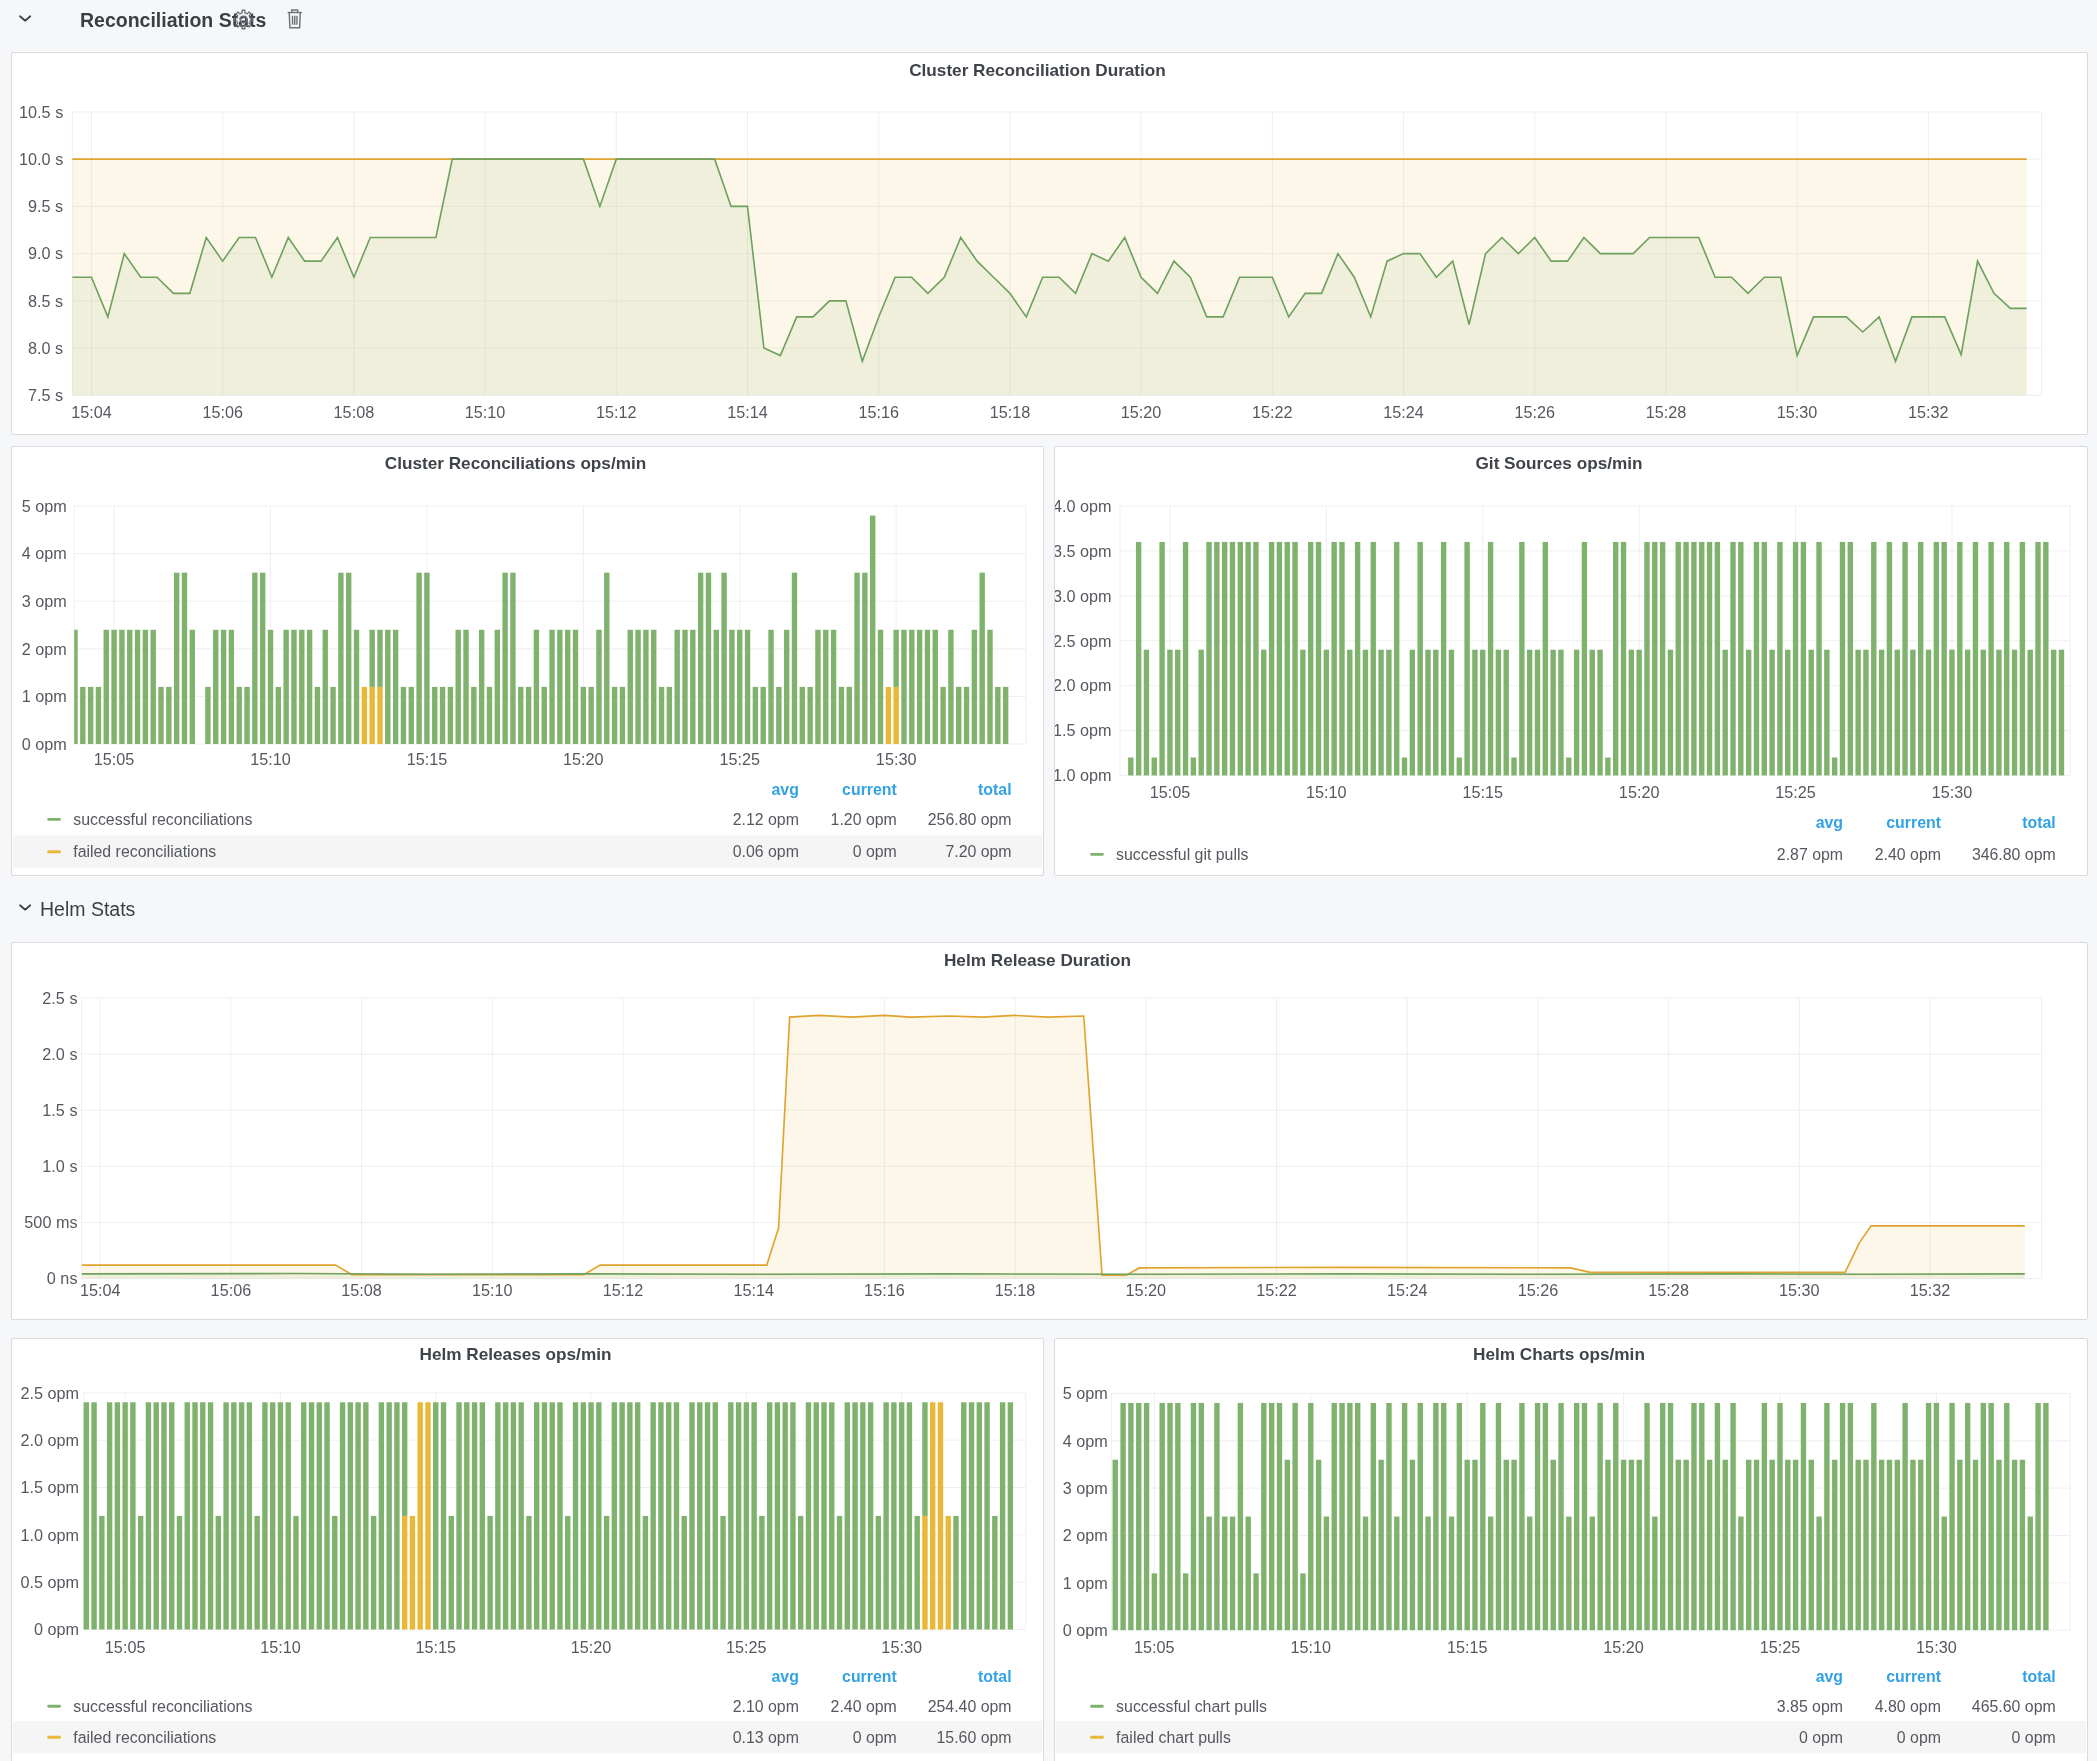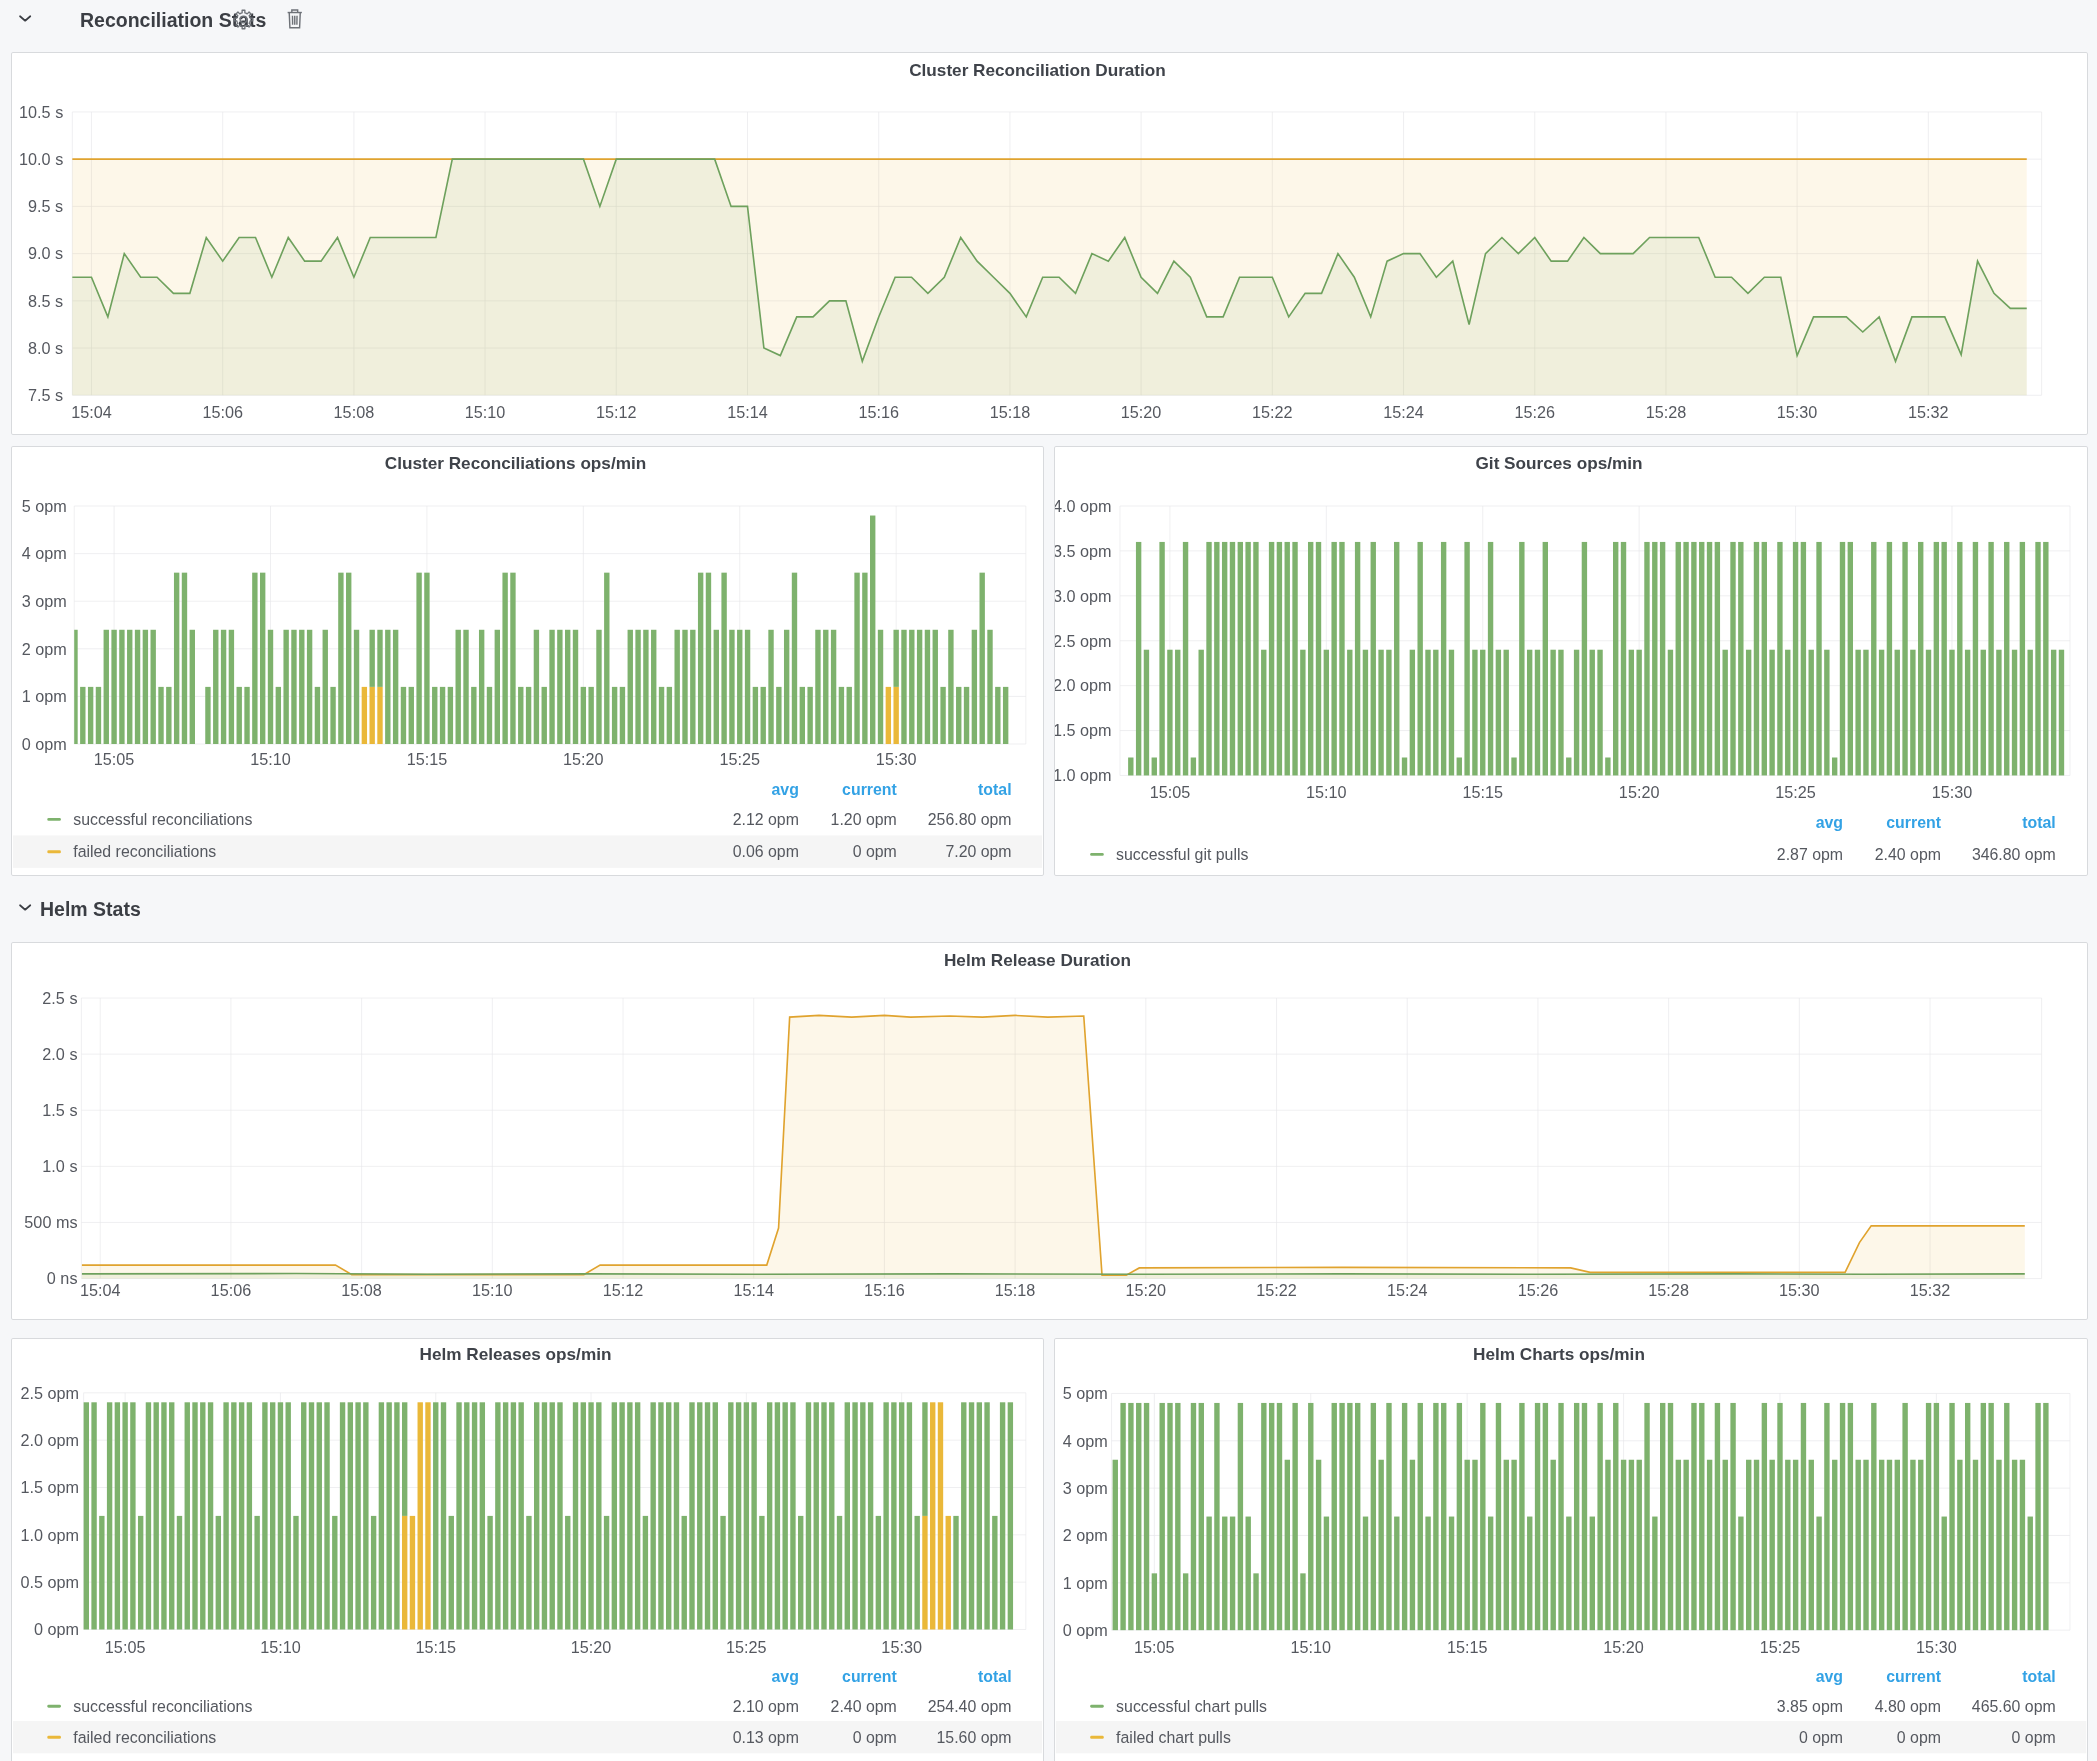--- a/index.html
+++ b/index.html
@@ -391,21 +391,21 @@
     <text x="1543.0" y="587.0" font-size="24.5" fill="#33a2e5" text-anchor="end" font-weight="700">total</text>
     <rect x="54" y="626" width="21" height="4.5" rx="2" fill="#7eb26d"></rect>
     <text x="94.0" y="637.0" font-size="24.5" fill="#55585f" text-anchor="start" font-weight="400">successful git pulls</text>
     <text x="1215.0" y="637.0" font-size="24.5" fill="#55585f" text-anchor="end" font-weight="400">2.87 opm</text>
     <text x="1366.0" y="637.0" font-size="24.5" fill="#55585f" text-anchor="end" font-weight="400">2.40 opm</text>
     <text x="1543.0" y="637.0" font-size="24.5" fill="#55585f" text-anchor="end" font-weight="400">346.80 opm</text>
   </svg>
 <svg style="position:absolute;left:17.5px;top:903px" width="14.3" height="9" viewBox="0 0 22 14">
     <path d="M3,3.5 L11,10.5 L19,3.5" fill="none" stroke="#3b3e44" stroke-width="2.6" stroke-linecap="round" stroke-linejoin="round"></path>
   </svg>
-<div style="position:absolute;left:40px;top:898px;font-size:19.5px;font-weight:700;color:#3b3e44;">Helm Stats</div>
+<div style="position:absolute;left:40px;top:898px;font-size:19.5px;font-weight:400;color:#3b3e44;">Helm Stats</div>
 <svg style="position:absolute;left:11px;top:942px;background:#fff;border:0.6px solid #d8dadd;border-radius:1.9px;" width="2075" height="376" font-family="Liberation Sans, sans-serif" viewBox="0 0 3199 579">
     <line x1="107.0" y1="517.0" x2="3129.0" y2="517.0" stroke="#e7e7e9" stroke-width="1"></line>
     <line x1="107.0" y1="430.5" x2="3129.0" y2="430.5" stroke="#e7e7e9" stroke-width="1"></line>
     <line x1="107.0" y1="344.0" x2="3129.0" y2="344.0" stroke="#e7e7e9" stroke-width="1"></line>
     <line x1="107.0" y1="257.5" x2="3129.0" y2="257.5" stroke="#e7e7e9" stroke-width="1"></line>
     <line x1="107.0" y1="171.0" x2="3129.0" y2="171.0" stroke="#e7e7e9" stroke-width="1"></line>
     <line x1="107.0" y1="84.5" x2="3129.0" y2="84.5" stroke="#e7e7e9" stroke-width="1"></line>
     <line x1="136.0" y1="84.5" x2="136.0" y2="517.0" stroke="#e7e7e9" stroke-width="1"></line>
     <line x1="337.5" y1="84.5" x2="337.5" y2="517.0" stroke="#e7e7e9" stroke-width="1"></line>
     <line x1="539.0" y1="84.5" x2="539.0" y2="517.0" stroke="#e7e7e9" stroke-width="1"></line>

